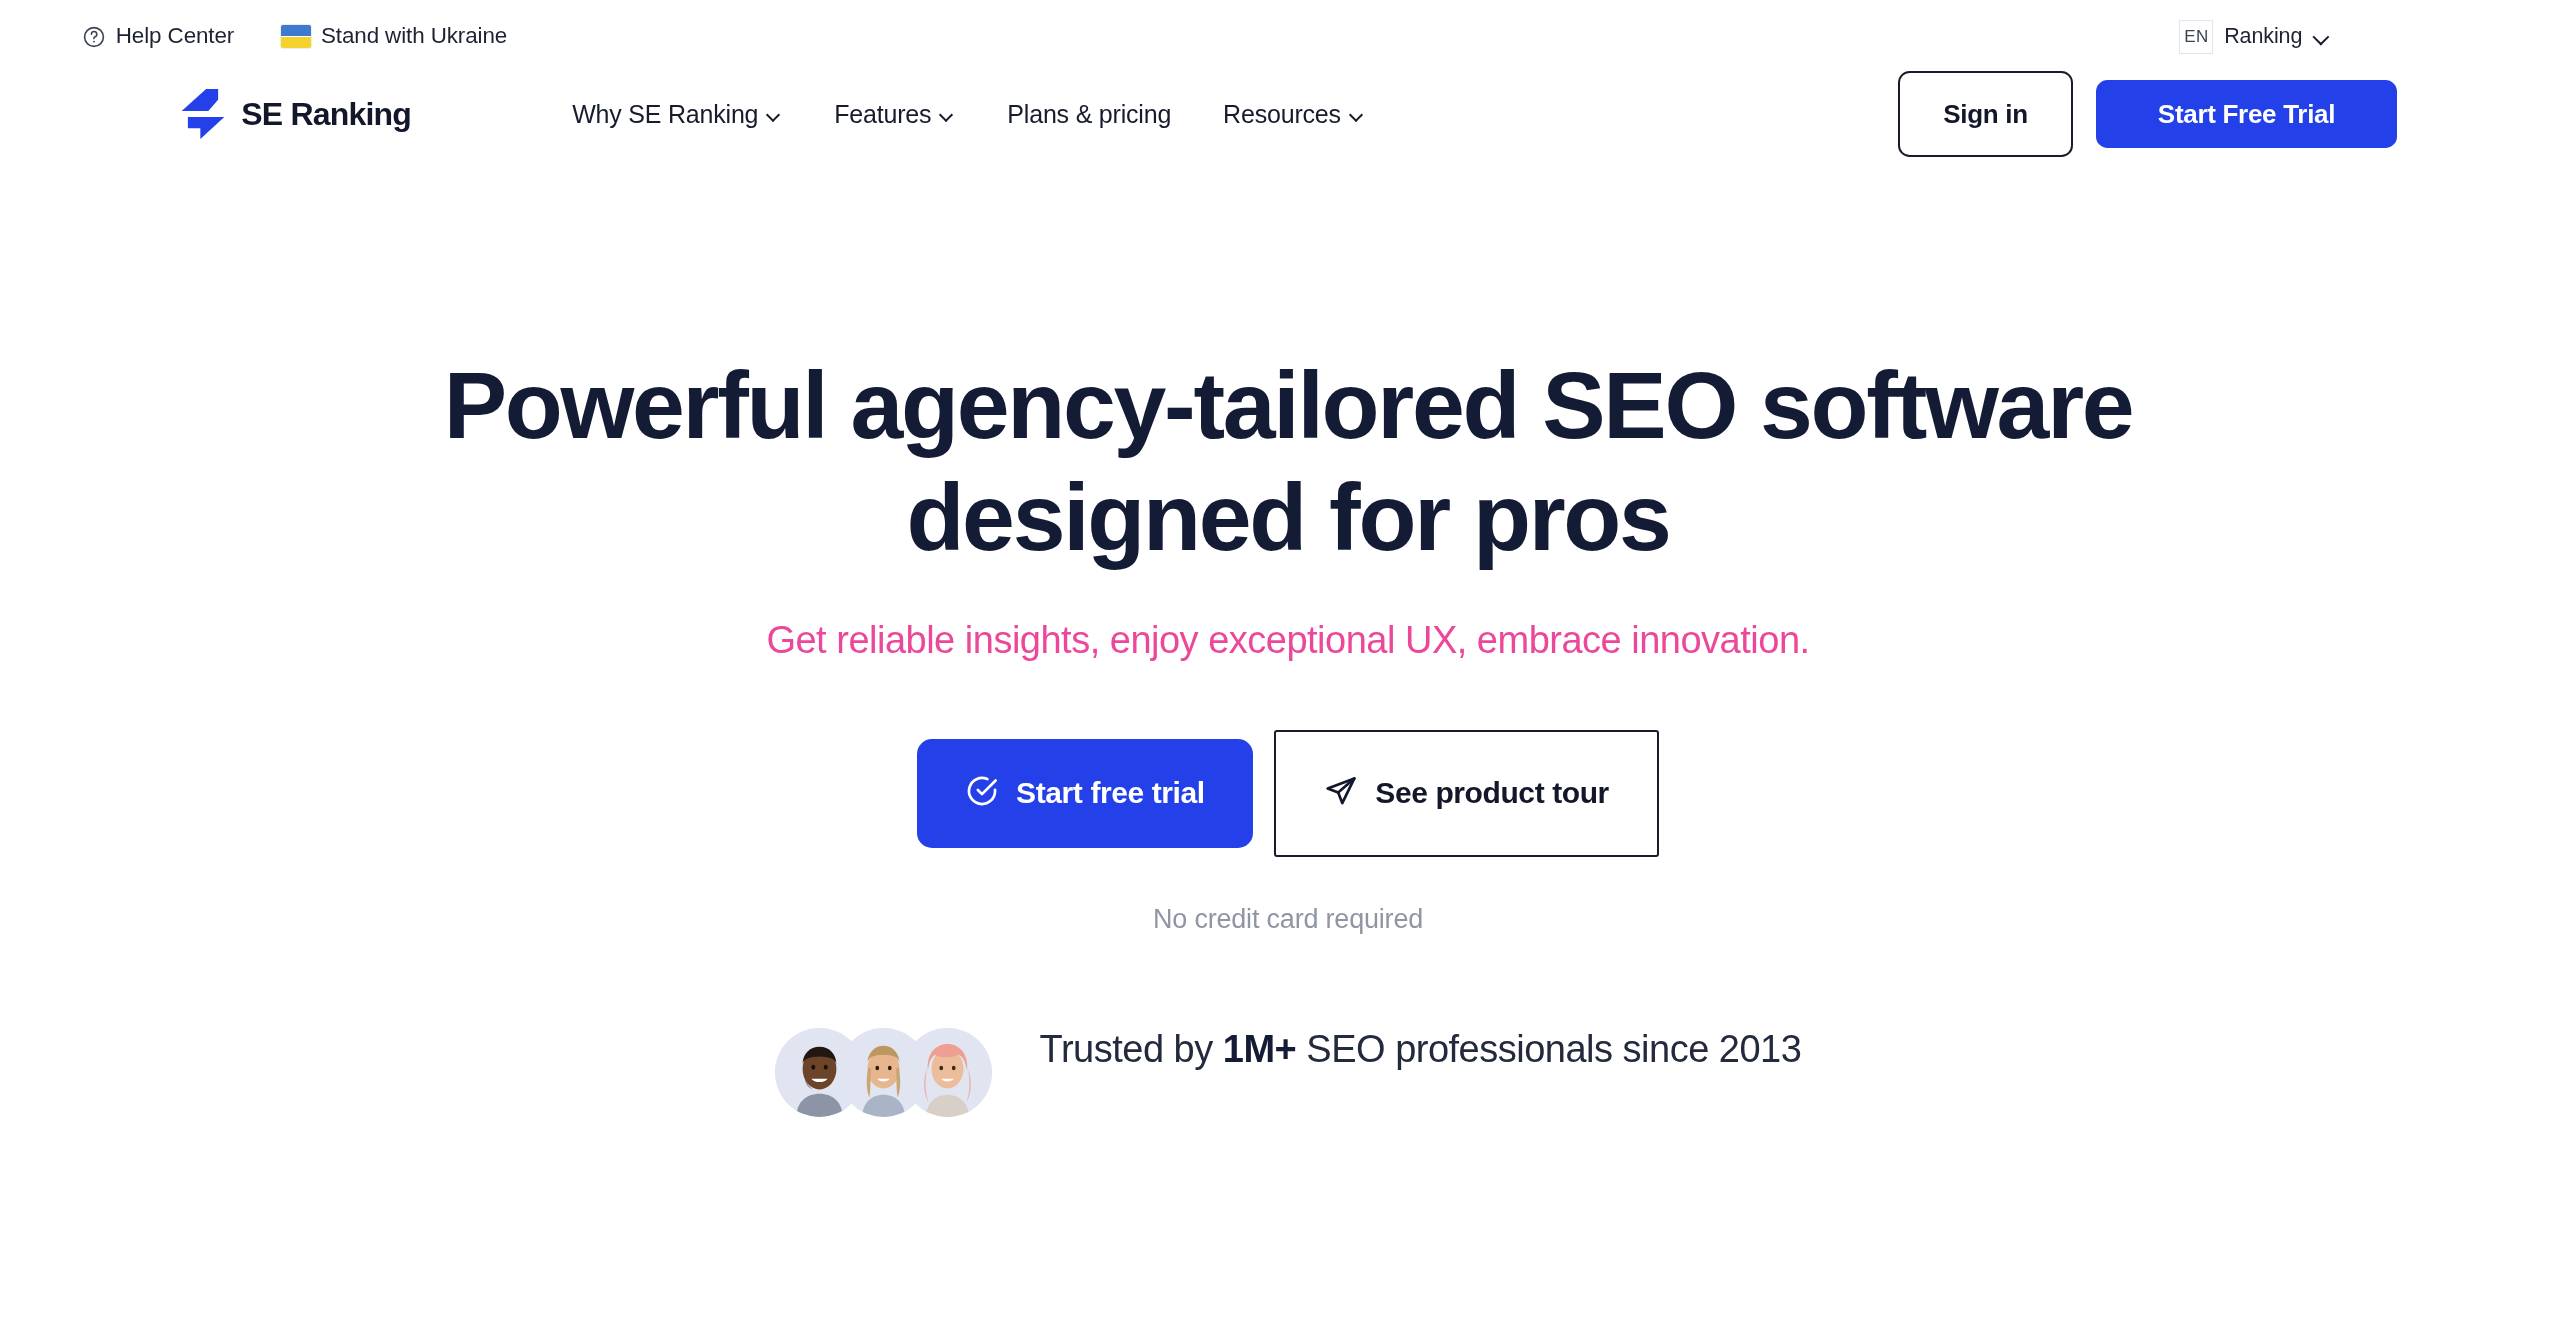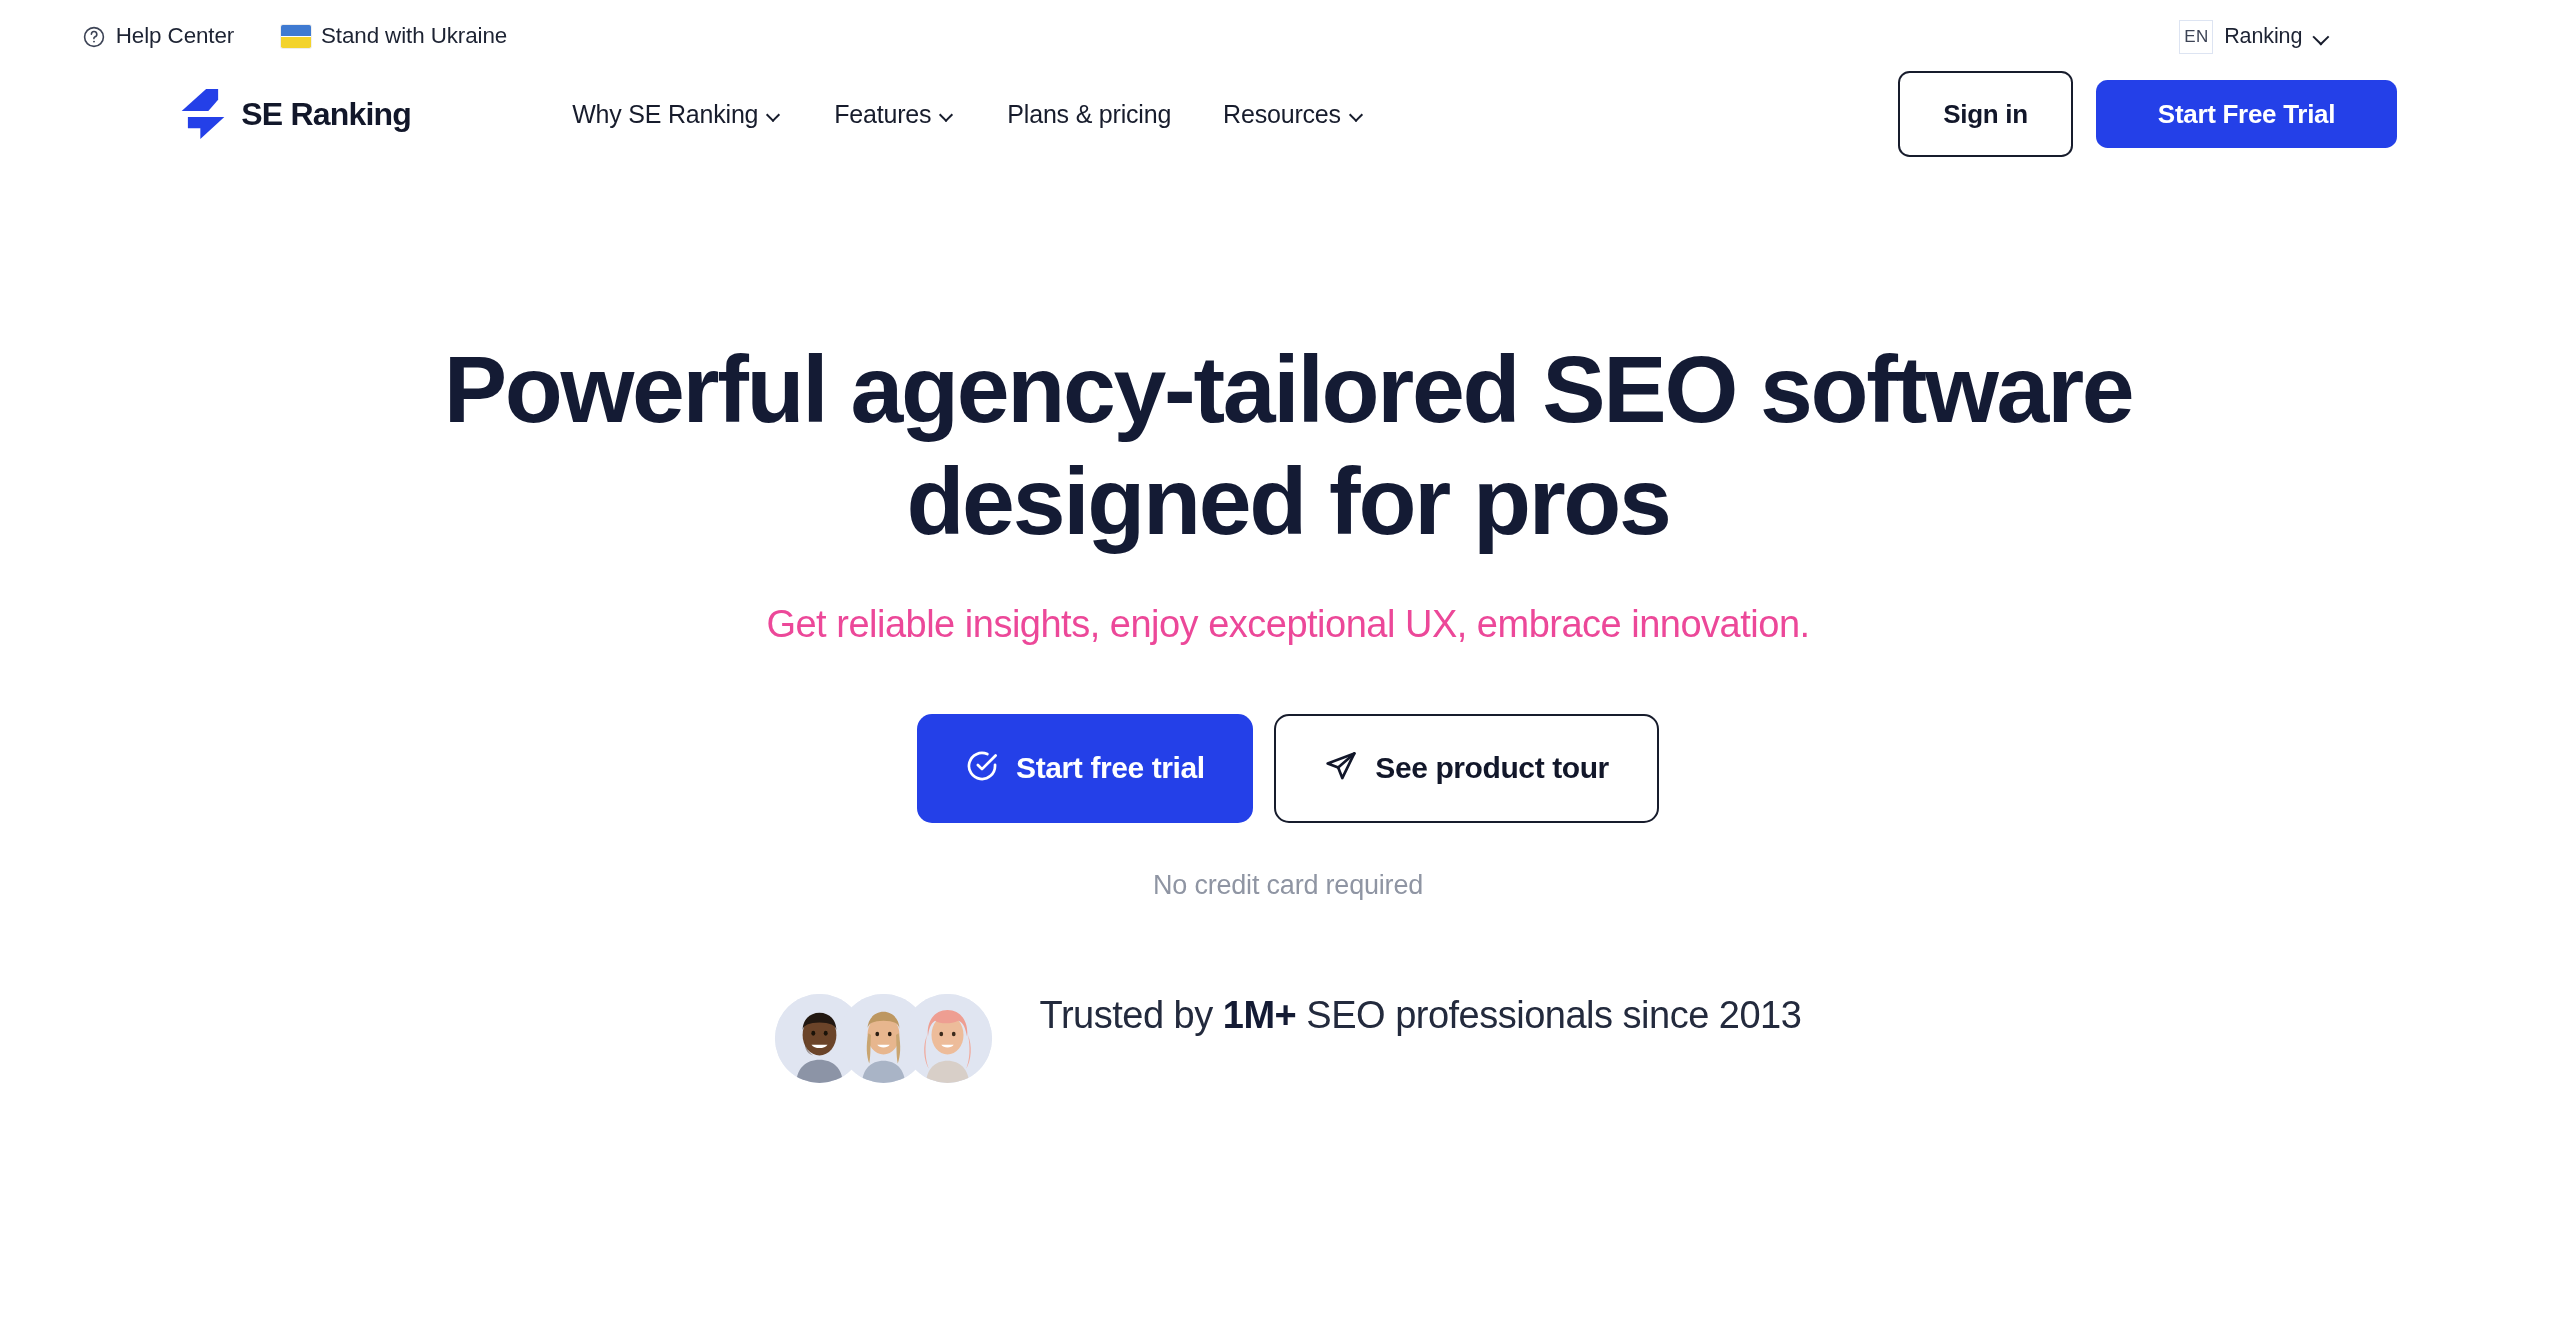--- a/index.html
+++ b/index.html
@@ -204,21 +204,21 @@
     background: #2440E8;
     font-size: 26px;
     font-weight: bold;
     color: #ffffff;
     letter-spacing: -0.3px;
   }
 
   
   .hero {
     position: absolute;
-    top: 152px;
+    top: 168px;
     left: 0;
     width: 2576px;
     display: flex;
     flex-direction: column;
     align-items: center;
   }
 
   .hero-title {
     margin-top: 181px;
     font-size: 95px;
@@ -253,24 +253,24 @@
     border-radius: 15px;
     background: #2440E8;
     color: #ffffff;
     font-size: 30px;
     font-weight: bold;
     letter-spacing: -0.4px;
     gap: 17px;
   }
 
   .btn-hero-secondary {
-    height: 109px;
+    height: 127px;
     padding: 0 48px;
     border: 2.1px solid #171c2c;
-    border-radius: 15px;
+    border-radius: 3px;
     background: #ffffff;
     color: #12172a;
     font-size: 30px;
     font-weight: bold;
     letter-spacing: -0.4px;
     gap: 17px;
   }
 
   .btn-icon { display: block; flex-shrink: 0; }
 

